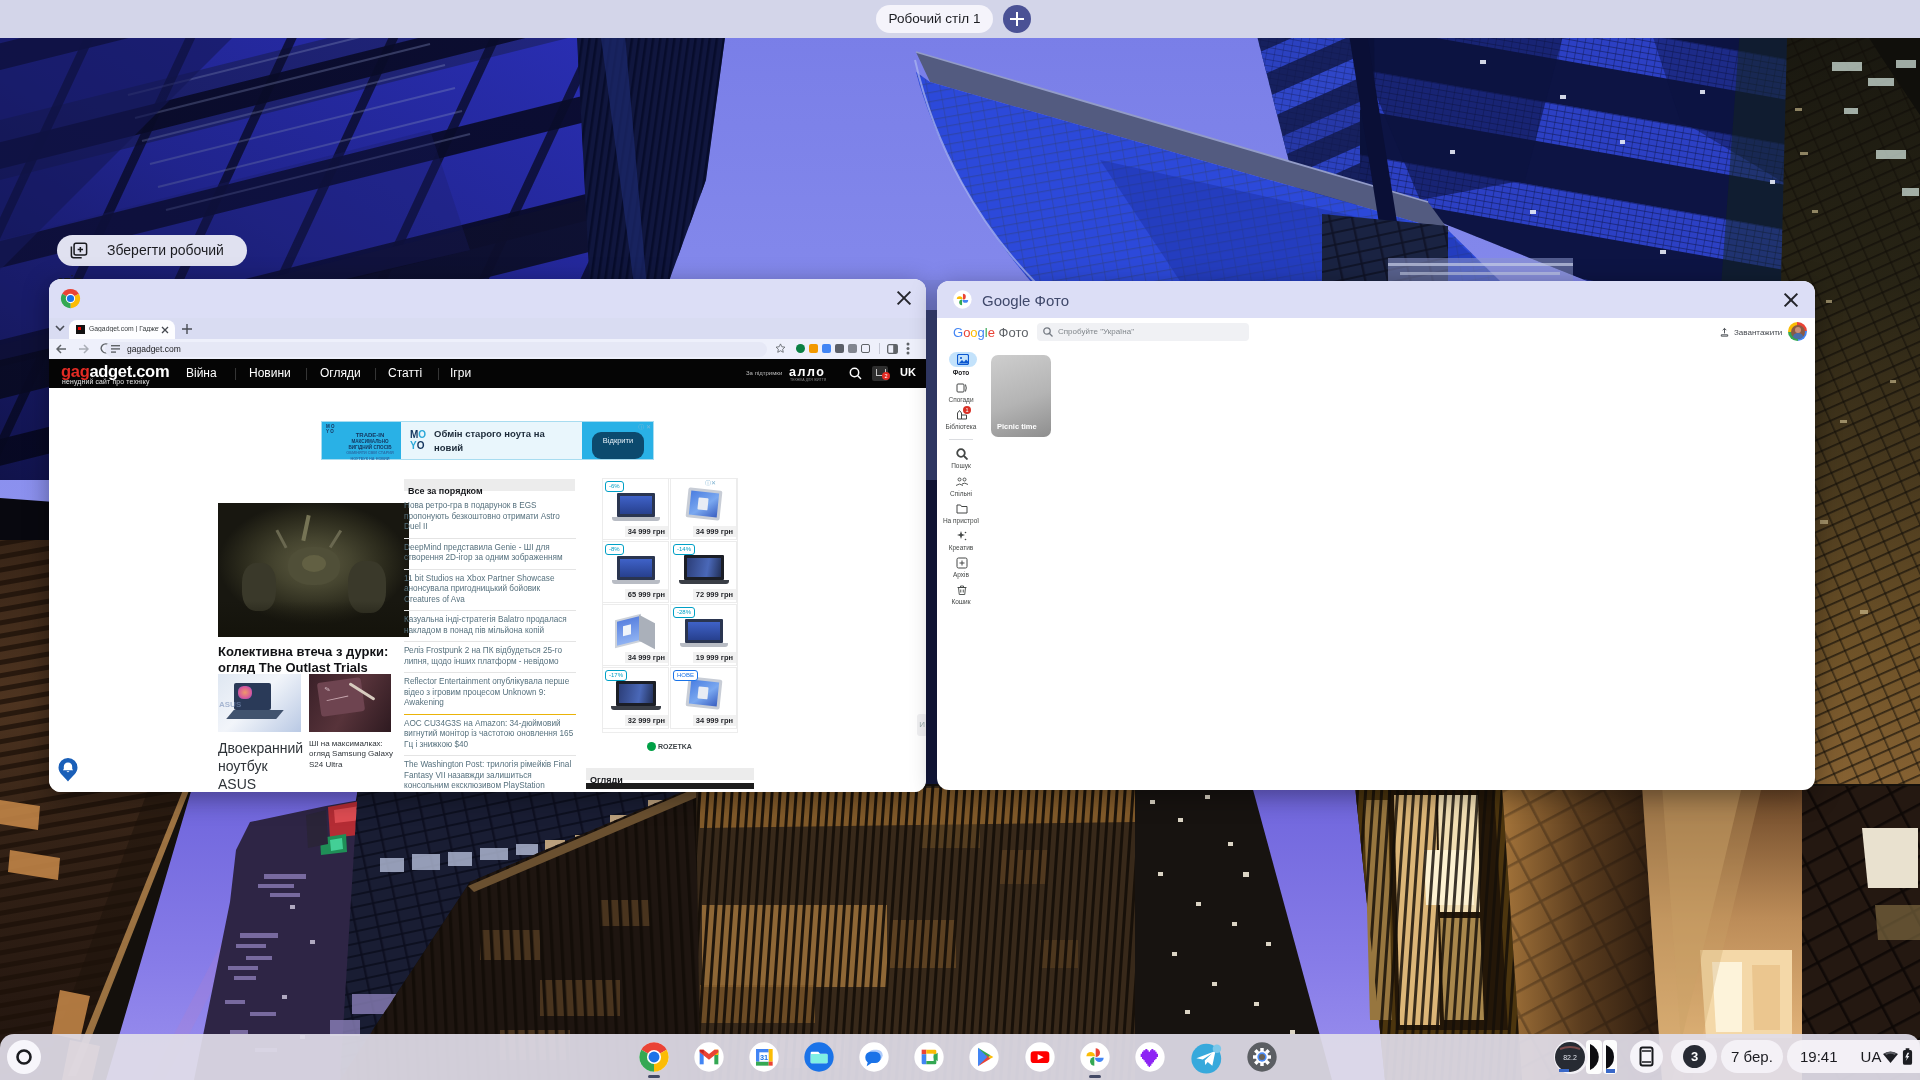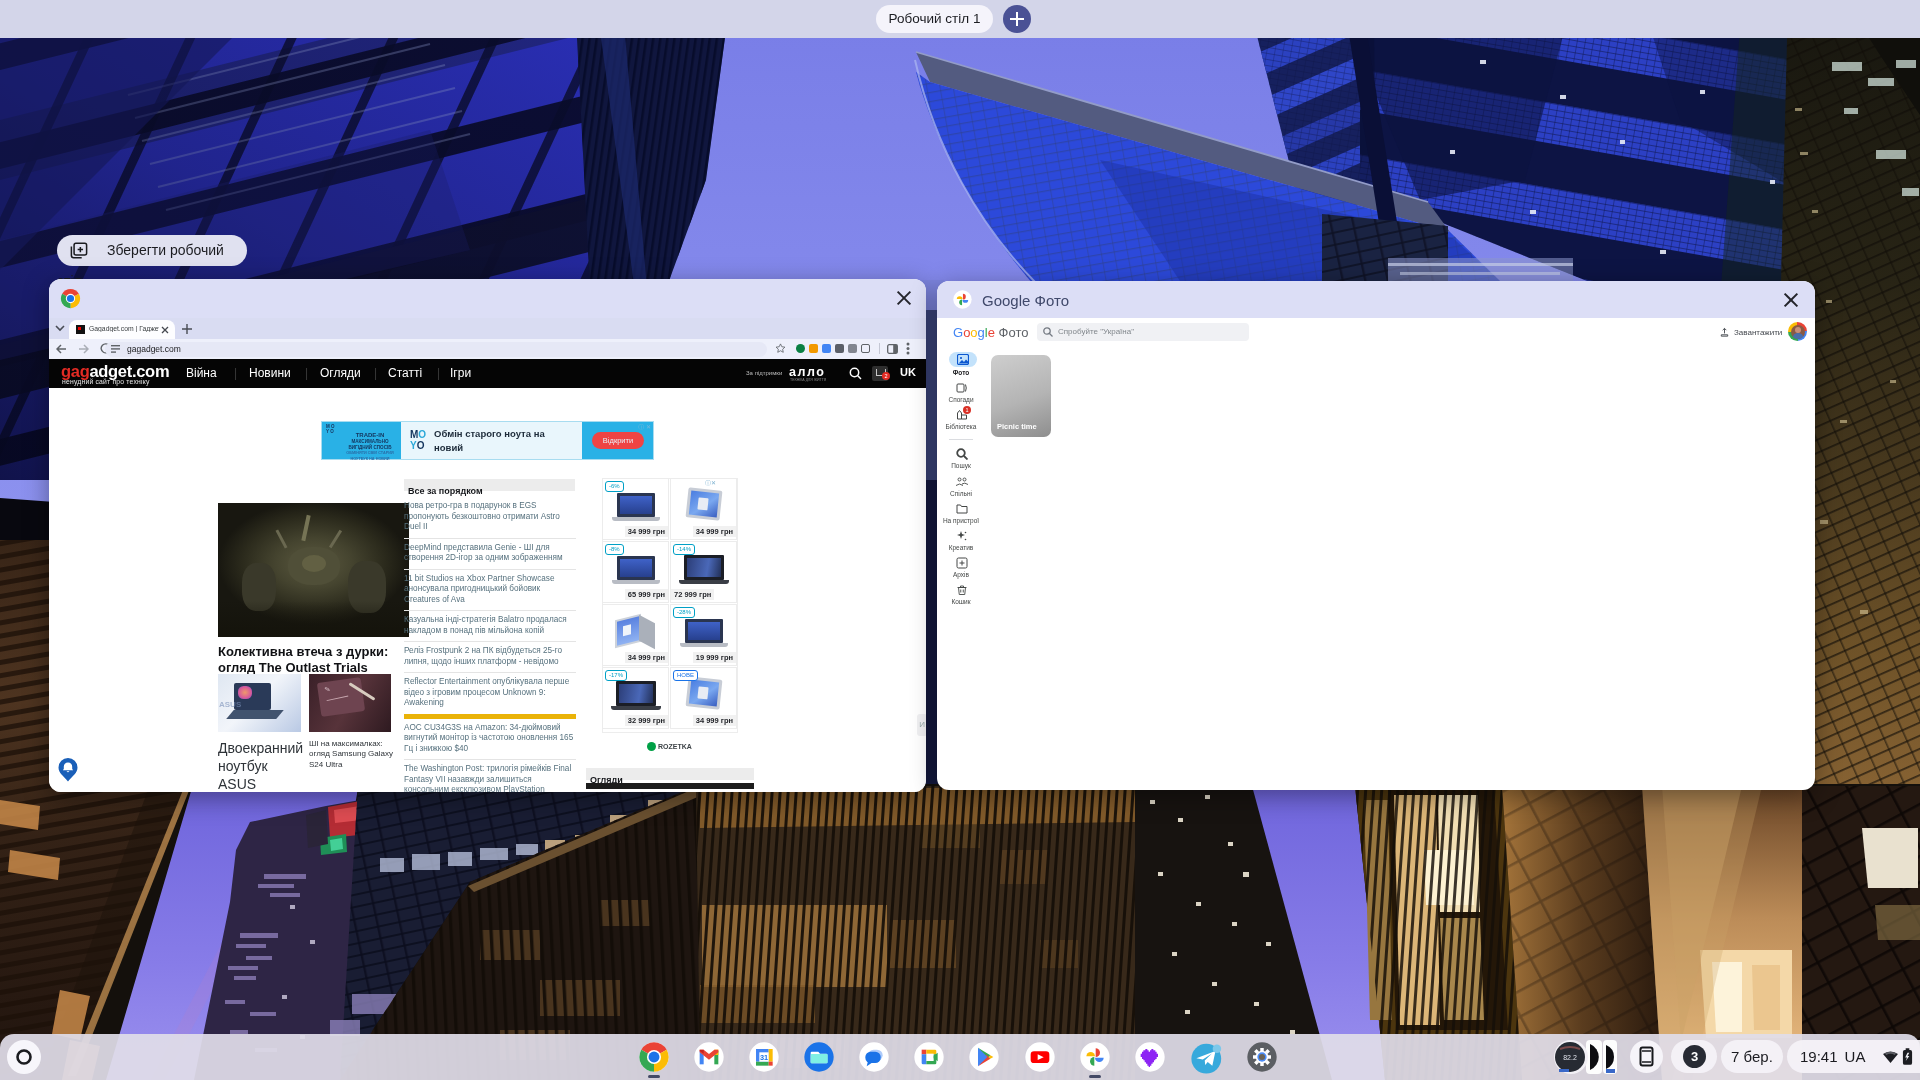--- a/index.html
+++ b/index.html
@@ -502,21 +502,21 @@
     <div class="abs" style="left:851px;top:7px;font-size:11px;font-weight:bold;color:#fff;">UK</div>
   </div>
 
   <div class="abs" style="left:272px;top:62px;width:333px;height:39px;background:#e9f6fc;border:1px solid #a8dcf0;box-sizing:border-box;">
     <div class="abs" style="left:0;top:0;width:79px;height:37px;background:#29b1e6;"></div>
     <div class="abs" style="left:260px;top:0;width:71px;height:37px;background:#29b1e6;"></div>
     <div class="abs" style="left:4px;top:2px;font-size:4.5px;font-weight:bold;color:#16325c;">M O<br>Y O</div>
     <div class="abs" style="left:22px;top:9px;width:52px;text-align:center;font-size:6px;font-weight:bold;color:#14355e;line-height:1.35;">TRADE-IN<div style="font-size:4.6px;">МАКСИМАЛЬНО<br>ВИГІДНИЙ СПОСІБ</div><div style="font-size:3.8px;color:#2a6ea8;">ОБМІНЯТИ СВІЙ СТАРИЙ<br>НОУТБУК НА НОВИЙ</div></div>
     <div class="abs" style="left:88px;top:7px;font-size:10px;font-weight:bold;"><span style="color:#14355e;">М</span><span style="color:#2aa8d8;">О</span><br><span style="color:#2aa8d8;">Y</span><span style="color:#14355e;">О</span></div>
     <div class="abs" style="left:112px;top:5px;font-size:9.5px;font-weight:bold;color:#1d2b3a;line-height:1.45;">Обмін старого ноута на<br>новий</div>
-    <div class="abs" style="left:270px;top:10px;width:52px;height:17px;background:#ef4444;border-radius:9px;color:#e8f2fa;font-size:7.5px;text-align:center;line-height:17px;">Відкрити</div>
+    <div class="abs" style="left:270px;top:10px;width:52px;height:27px;background:#0c4a6e;border-radius:9px;color:#e8f2fa;font-size:7.5px;text-align:center;line-height:17px;">Відкрити</div>
     <div class="abs" style="right:2px;top:1px;font-size:6px;color:#7ab8d8;">ⓘ ✕</div>
   </div>
 
   <div class="abs" style="left:170px;top:120px;width:176px;height:12px;background:#ececec;margin-top:40px;"><span style="margin-left:4px;font-size:9px;font-weight:bold;color:#16181c;position:relative;top:1px;">Найголовніше</span></div>
   <div class="abs" style="left:169px;top:144px;width:191px;height:134px;background:radial-gradient(ellipse 95px 62px at 50% 45%,#5c5a40 0%,#45442f 40%,#2b2a1c 75%,#181710 100%);overflow:hidden;">
     <div class="abs" style="left:86px;top:12px;width:4px;height:26px;background:#767455;transform:rotate(12deg);"></div>
     <div class="abs" style="left:62px;top:26px;width:3px;height:20px;background:#6a6850;transform:rotate(-28deg);"></div>
     <div class="abs" style="left:116px;top:26px;width:3px;height:20px;background:#6a6850;transform:rotate(32deg);"></div>
     <div class="abs" style="left:70px;top:44px;width:52px;height:38px;border-radius:45%;background:#504f38;"></div>
     <div class="abs" style="left:24px;top:60px;width:34px;height:48px;border-radius:40%;background:#3a392a;"></div>
@@ -539,21 +539,21 @@
   <div class="abs" style="left:169px;top:380px;width:85px;font-size:14px;color:#2e3338;line-height:1.3;">Двоекранний ноутбук ASUS Zenbook DUO [2024] UX8406 вже в Україні</div>
   <div class="abs" style="left:260px;top:380px;width:85px;font-size:8px;color:#2e3338;line-height:1.3;">ШІ на максималках: огляд Samsung Galaxy S24 Ultra</div>
 
   <div class="abs" style="left:355px;top:120px;width:171px;height:12px;background:#ececec;"><span style="margin-left:4px;font-size:9px;font-weight:bold;color:#16181c;position:relative;top:1px;">Все за порядком</span></div>
   <div class="abs" style="left:355px;top:138px;width:172px;font-size:8.2px;color:#56717e;line-height:1.28;">
     <div style="padding:4px 0 5px;border-bottom:1px solid #e4e4e4;">Нова ретро-гра в подарунок в EGS пропонують безкоштовно отримати Astro Duel II</div>
     <div style="padding:4px 0 5px;border-bottom:1px solid #e4e4e4;">DeepMind представила Genie - ШІ для створення 2D-ігор за одним зображенням</div>
     <div style="padding:4px 0 5px;border-bottom:1px solid #e4e4e4;">11 bit Studios на Xbox Partner Showcase анонсувала пригодницький бойовик Creatures of Ava</div>
     <div style="padding:4px 0 5px;border-bottom:1px solid #e4e4e4;">Казуальна інді-стратегія Balatro продалася накладом в понад пів мільйона копій</div>
     <div style="padding:4px 0 5px;border-bottom:1px solid #e4e4e4;">Реліз Frostpunk 2 на ПК відбудеться 25-го липня, щодо інших платформ - невідомо</div>
-    <div style="padding:4px 0 5px;border-bottom:5px solid #eab308;">Reflector Entertainment опублікувала перше відео з ігровим процесом Unknown 9: Awakening</div>
+    <div style="padding:4px 0 5px;border-bottom:1px solid #eab308;">Reflector Entertainment опублікувала перше відео з ігровим процесом Unknown 9: Awakening</div>
     <div style="padding:4px 0 5px;border-bottom:1px solid #e4e4e4;">AOC CU34G3S на Amazon: 34-дюймовий вигнутий монітор із частотою оновлення 165 Гц і знижкою $40</div>
     <div style="padding:4px 0 5px;border-bottom:1px solid #e4e4e4;">The Washington Post: трилогія рімейків Final Fantasy VII назавжди залишиться консольним ексклюзивом PlayStation</div>
 
   </div>
 
   <div class="abs" style="left:553px;top:119px;width:136px;height:255px;border:1px solid #ededed;box-sizing:border-box;"></div>
   <div class="abs" style="left:553px;top:119px;width:67px;height:62px;background:#fff;border:0.5px solid #ececec;box-sizing:border-box;">
           <div class="abs" style="left:14px;top:14px;width:38px;height:24px;background:#2a3550;border-radius:1px;">
             <div class="abs" style="left:3px;top:3px;width:32px;height:18px;background:linear-gradient(#3f62c8,#27408e);"></div>
           </div>
@@ -575,21 +575,21 @@
           <div class="abs" style="left:9px;top:38px;width:48px;height:4px;background:#b8bcc4;border-radius:0 0 3px 3px;"></div>
           <div class="abs" style="left:2px;top:2px;padding:0 3px;height:9px;border:1px solid #00a0c6;border-radius:3px;background:#fff;color:#00a0c6;font-size:6px;line-height:9px;">-8%</div>
           <div class="abs" style="left:0;right:0;bottom:1px;text-align:right;"><span style="background:rgba(240,240,240,.92);font-size:7.5px;font-weight:bold;color:#1d1f24;padding:1px 3px;">65 999 грн</span></div>
         </div>
   <div class="abs" style="left:621px;top:182px;width:67px;height:62px;background:#fff;border:0.5px solid #ececec;box-sizing:border-box;">
           <div class="abs" style="left:13px;top:13px;width:40px;height:25px;background:#1b1e26;border-radius:1px;">
             <div class="abs" style="left:3px;top:3px;width:34px;height:19px;background:linear-gradient(100deg,#2c3e78,#4a68b8 60%,#223058);"></div>
           </div>
           <div class="abs" style="left:8px;top:38px;width:50px;height:4px;background:#3a3e46;border-radius:0 0 3px 3px;"></div>
           <div class="abs" style="left:2px;top:2px;padding:0 3px;height:9px;border:1px solid #00a0c6;border-radius:3px;background:#fff;color:#00a0c6;font-size:6px;line-height:9px;">-14%</div>
-          <div class="abs" style="left:0;right:0;bottom:1px;"><span style="background:rgba(240,240,240,.92);font-size:7.5px;font-weight:bold;color:#1d1f24;padding:1px 3px;">72 999 грн</span></div>
+          <div class="abs" style="left:0;right:0;bottom:1px;text-align:right;"><span style="background:rgba(240,240,240,.92);font-size:7.5px;font-weight:bold;color:#1d1f24;padding:1px 3px;">72 999 грн</span></div>
         </div>
   <div class="abs" style="left:553px;top:245px;width:67px;height:62px;background:#fff;border:0.5px solid #ececec;box-sizing:border-box;">
           <div class="abs" style="left:12px;top:12px;width:26px;height:28px;background:#cdd2da;transform:skewY(-14deg);">
             <div class="abs" style="left:2px;top:2px;width:22px;height:24px;background:linear-gradient(#5a82e0,#8fb2f2);"></div>
             <div class="abs" style="left:8px;top:8px;width:8px;height:10px;background:#f0f4fa;"></div>
           </div>
           <div class="abs" style="left:36px;top:14px;width:16px;height:26px;background:#aab0ba;transform:skewY(28deg);"></div>
           <div class="abs" style="left:0;right:0;bottom:1px;text-align:right;"><span style="background:rgba(240,240,240,.92);font-size:7.5px;font-weight:bold;color:#1d1f24;padding:1px 3px;">34 999 грн</span></div>
         </div>
   <div class="abs" style="left:621px;top:245px;width:67px;height:62px;background:#fff;border:0.5px solid #ececec;box-sizing:border-box;">
@@ -843,21 +843,21 @@
         <rect x="10.5" y="7.5" width="12" height="18" rx="2" fill="none" stroke="#17181c" stroke-width="2"></rect>
         <line x1="12" y1="11" x2="21" y2="11" stroke="#17181c" stroke-width="1.5"></line>
         <line x1="12" y1="22" x2="21" y2="22" stroke="#17181c" stroke-width="1.5"></line>
       </svg>
 
 <div class="tray" style="left:1671px;top:1040px;width:46px;height:33px;border-radius:17px;"></div>
 <div class="abs" style="left:1683px;top:1045px;width:23px;height:23px;border-radius:50%;background:#282b34;color:#fff;font-size:13px;font-weight:bold;text-align:center;line-height:23px;">3</div>
 
 <div class="tray" style="left:1721px;top:1040px;width:62px;height:33px;border-radius:17px;color:#1b1b20;font-size:15px;text-align:center;line-height:33px;">7 бер.</div>
 
-<div class="tray" style="left:1787px;top:1040px;width:133px;height:33px;border-radius:17px 0 0 17px;color:#1b1b20;font-size:15px;line-height:33px;"><span style="margin-left:13px;">19:41</span><span style="margin-left:7px;">UA</span>
+<div class="tray" style="left:1787px;top:1040px;width:133px;height:33px;border-radius:17px 0 0 17px;color:#1b1b20;font-size:15px;line-height:33px;"><span style="margin-left:13px;">19:41</span><span style="margin-left:23px;">UA</span>
 <svg class="abs" style="left:95px;top:9px;" width="17" height="15" viewBox="0 0 24 20">
           <path d="M12,19 L1.5,6.5 A17,17 0 0 1 22.5,6.5 Z" fill="#1c1d22"></path>
           <path d="M12,3.2 a14.5,14.5 0 0 0 -8,2.4 l2,2.4 a11,11 0 0 1 12,0 l2,-2.4 a14.5,14.5 0 0 0 -8,-2.4" fill="#8e9097" opacity=".55"></path>
         </svg>
 <svg class="abs" style="left:115px;top:7px;" width="11" height="19" viewBox="0 0 12 20">
           <rect x="1" y="3" width="10" height="16" rx="2" fill="#1c1d22"></rect>
           <rect x="4" y="1" width="4" height="3" fill="#1c1d22"></rect>
           <path d="M6,6 l-2.5,5 h2 l-1.5,4 4,-5.5 h-2 l2,-3.5 Z" fill="#efeff4"></path>
         </svg>
 </div>

